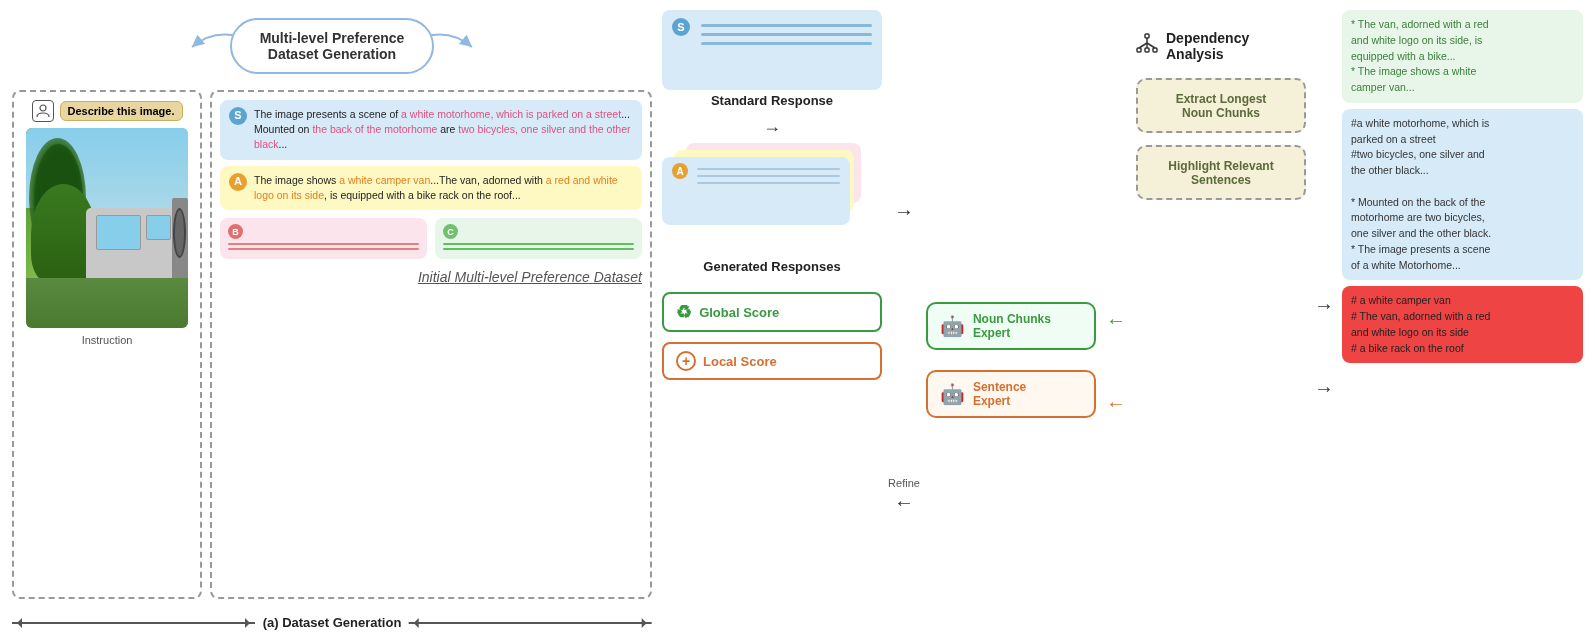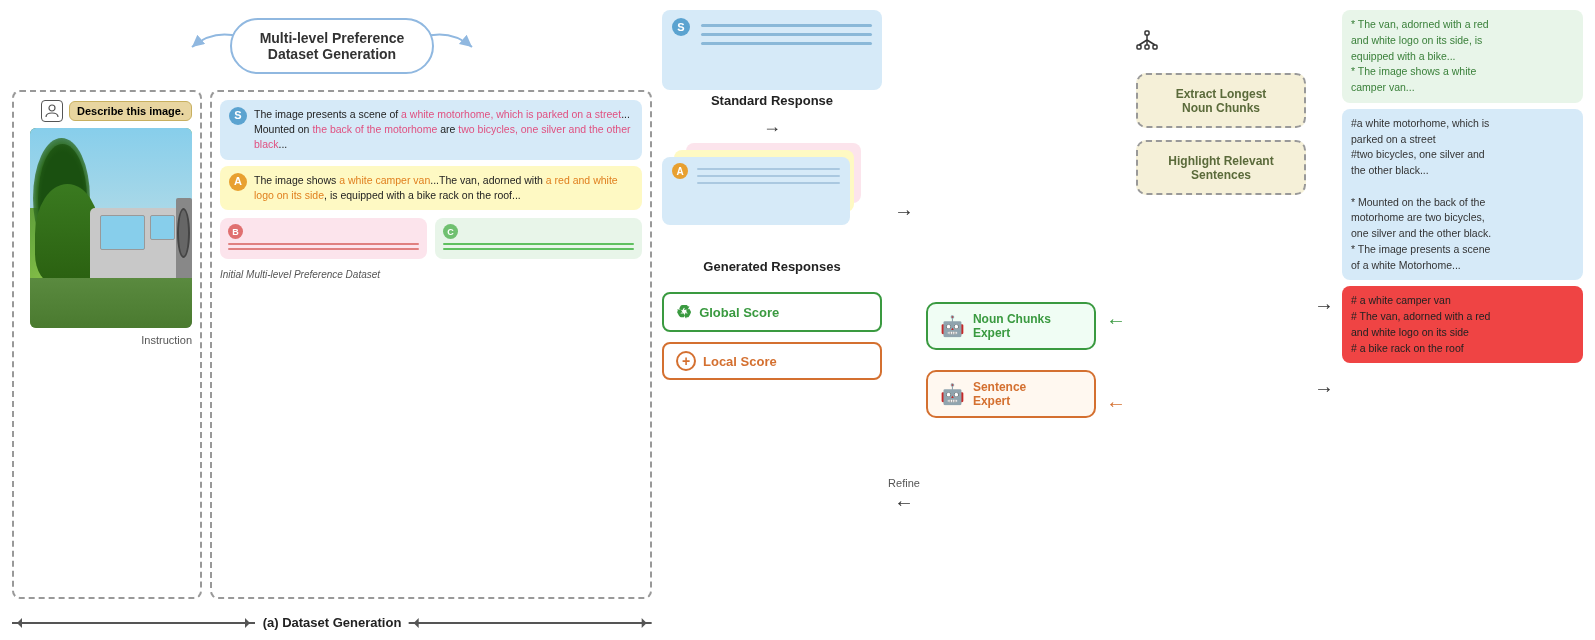--- a/index.html
+++ b/index.html
@@ -56,21 +56,21 @@
 
     
     .instruction-panel {
       border: 2px dashed #999;
       border-radius: 8px;
       padding: 8px;
       width: 190px;
       flex-shrink: 0;
       display: flex;
       flex-direction: column;
-      align-items: flex-end;
+      align-items: center;
       gap: 6px;
     }
 
     .instruction-top {
       display: flex;
       align-items: center;
       gap: 6px;
     }
 
     .person-icon {
@@ -192,25 +192,26 @@
       background: #ccc;
       border-radius: 2px;
       margin: 3px 0;
     }
 
     .line-placeholder-pink { background: #e08080; }
     .line-placeholder-green { background: #60c060; }
 
     .dataset-footer {
       display: flex;
-      justify-content: flex-start;
-      font-size: 10px;
+      justify-content: flex-end;
+      font-size: 14px;
       color: #555;
       padding-top: 4px;
       font-style: italic;
+      text-decoration: underline;
     }
 
     .section-arrow-row {
       display: flex;
       align-items: center;
       width: 100%;
       margin-top: 16px;
     }
 
     .arrow-line {
@@ -601,20 +602,21 @@
             <svg width="22" height="22" viewBox="0 0 22 22" fill="none">
               <rect x="9" y="1" width="4" height="4" rx="1" stroke="#333" stroke-width="1.5"></rect>
               <rect x="1" y="15" width="4" height="4" rx="1" stroke="#333" stroke-width="1.5"></rect>
               <rect x="9" y="15" width="4" height="4" rx="1" stroke="#333" stroke-width="1.5"></rect>
               <rect x="17" y="15" width="4" height="4" rx="1" stroke="#333" stroke-width="1.5"></rect>
               <line x1="11" y1="5" x2="11" y2="15" stroke="#333" stroke-width="1.5"></line>
               <line x1="3" y1="15" x2="11" y2="10" stroke="#333" stroke-width="1.5"></line>
               <line x1="19" y1="15" x2="11" y2="10" stroke="#333" stroke-width="1.5"></line>
             </svg>
           </span>
+          <span>Dependency Analysis</span>
         </div>
 
         <div class="process-box">
           <span style="white-space:pre-line;">Extract Longest
 Noun Chunks</span>
         </div>
 
         <div class="process-box">
           <span style="white-space:pre-line;">Highlight Relevant
 Sentences</span>

